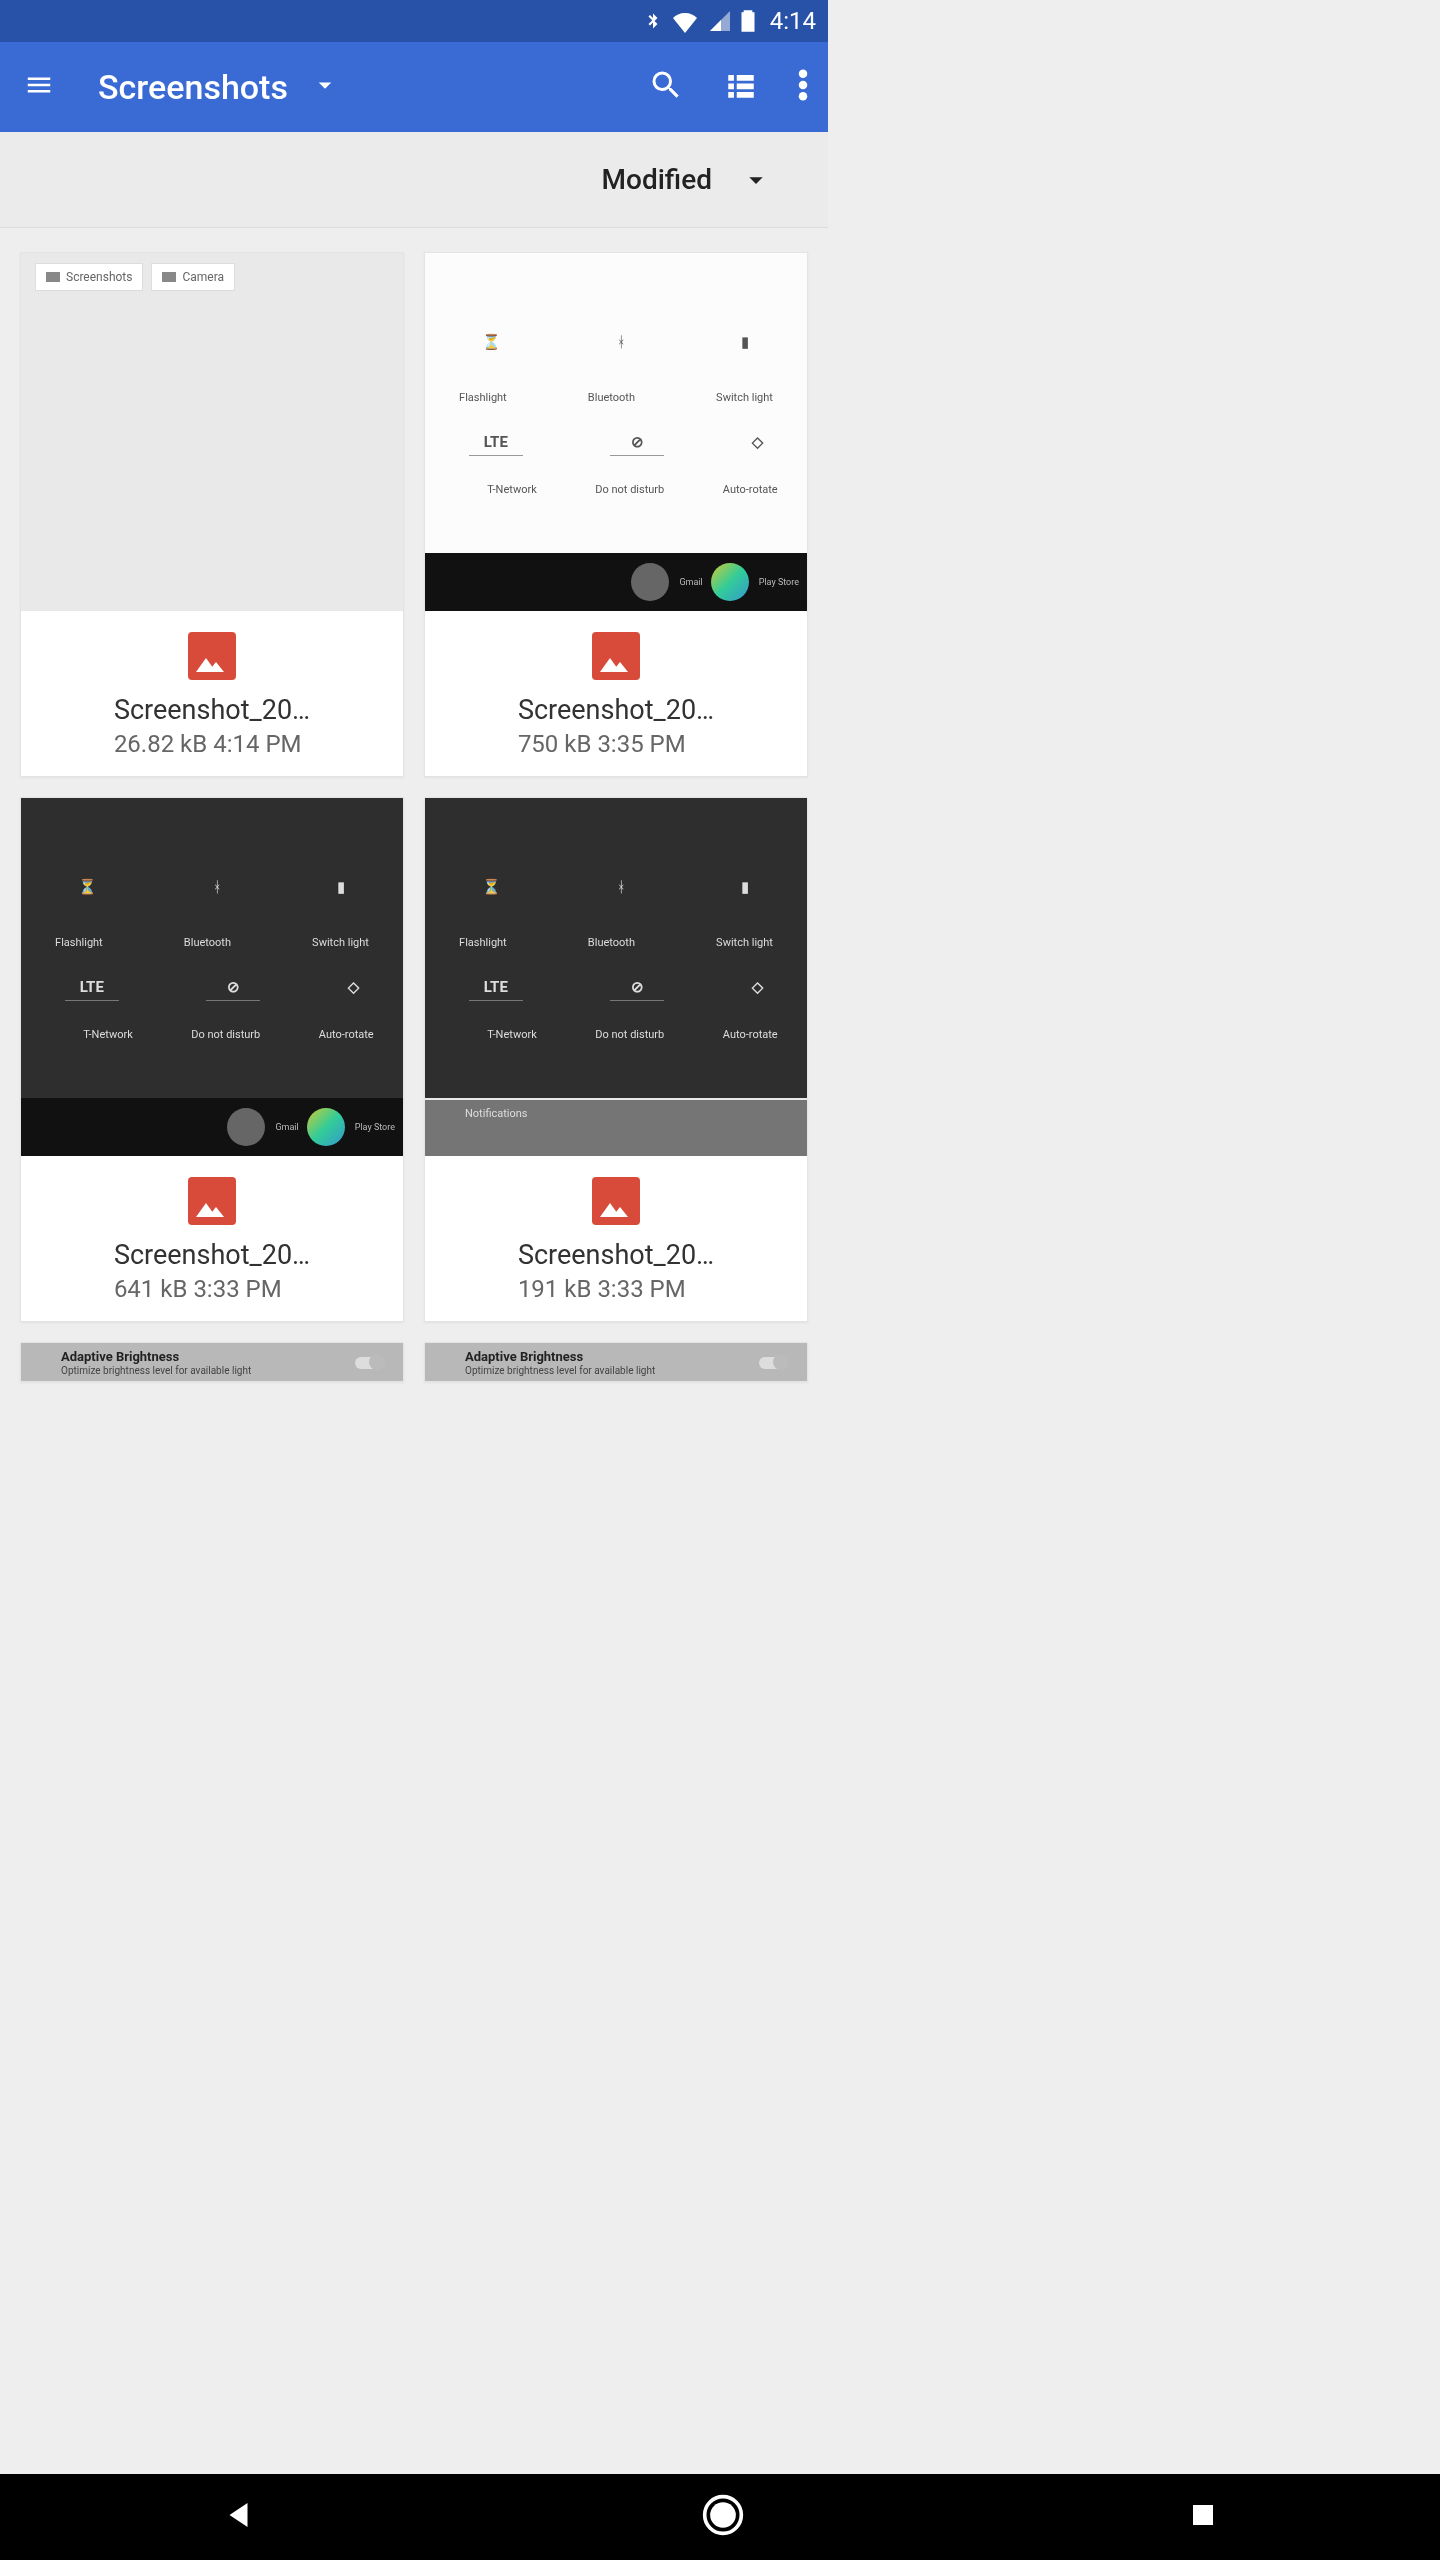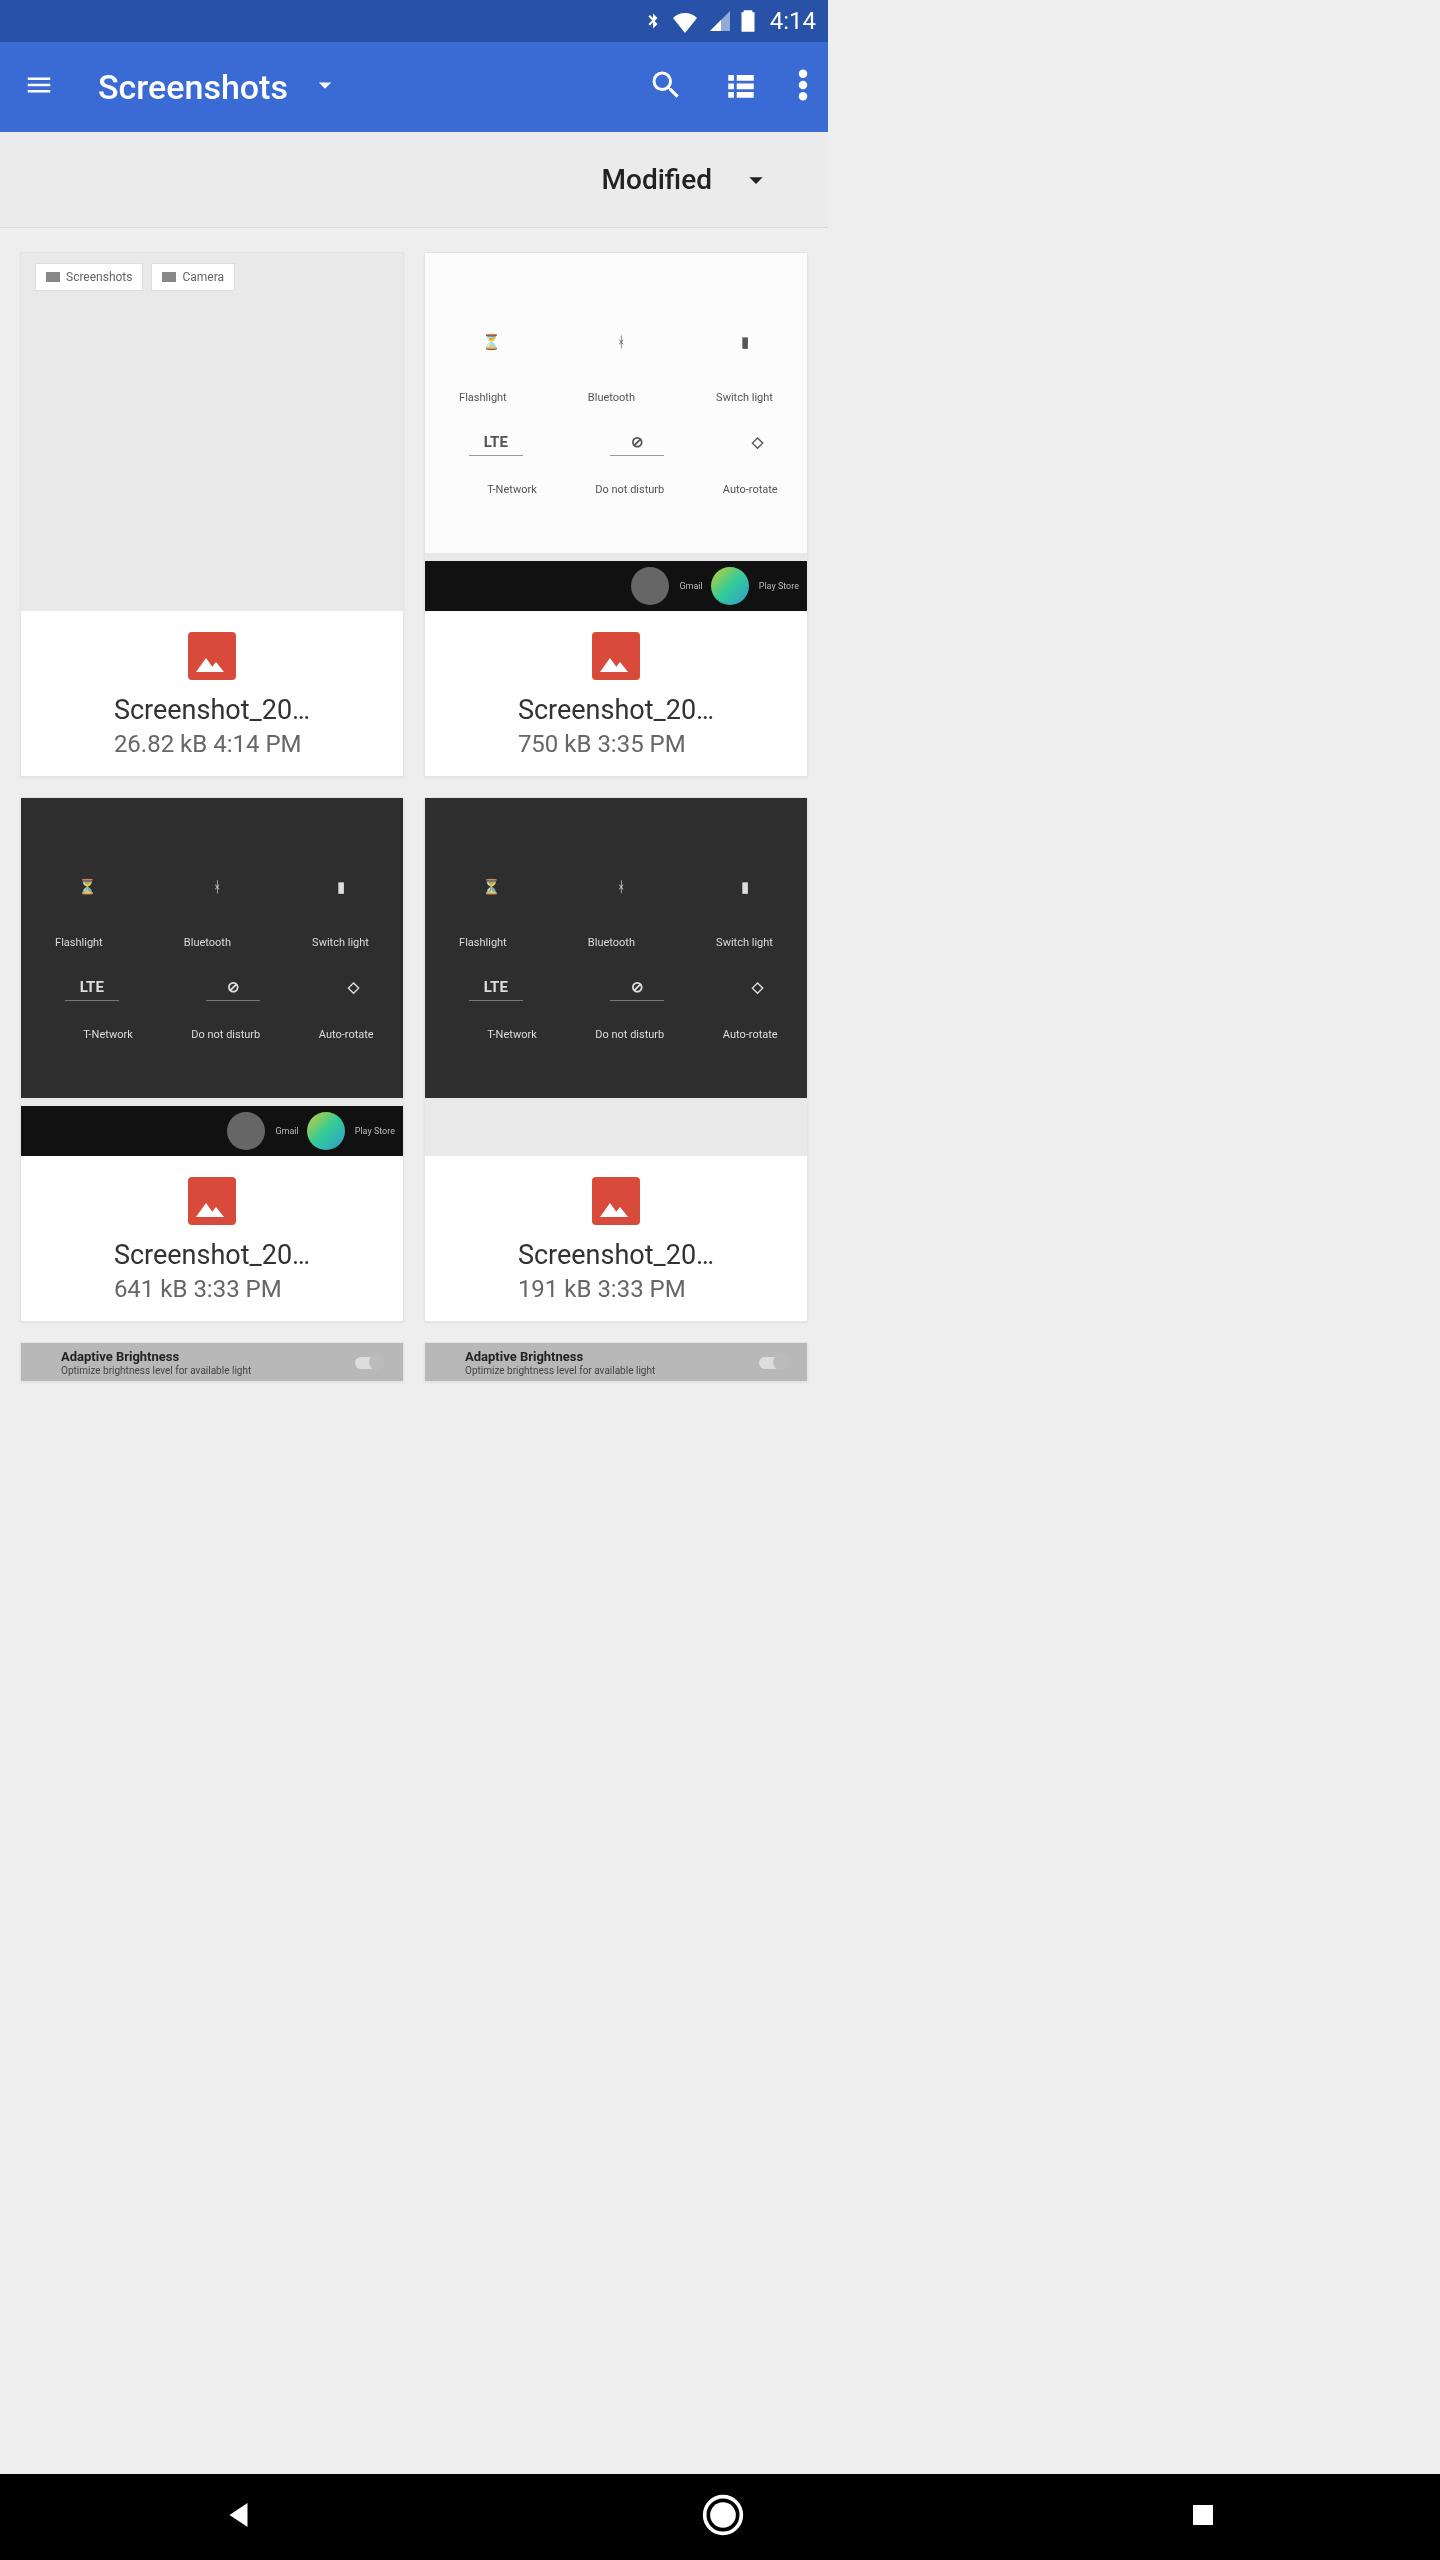--- a/index.html
+++ b/index.html
@@ -28,21 +28,21 @@
   
   .qs-light { background: #fcfcfc; height: 300px; position: relative; }
   .qs-dark { background: #2e2e2e; height: 300px; position: relative; }
   .qs-row { position: absolute; left: 0; right: 0; display: flex; justify-content: space-around; font-size: 11px; color: #555; }
   .qs-dark .qs-row { color: #ddd; }
   .qs-top { top: 18px; }
   .qs-mid { top: 80px; }
   .qs-midlab { top: 138px; gap: 13px; }
   .qs-lte { top: 180px; font-size: 15px; font-weight: bold; }
   .qs-ltelab { top: 230px; padding-left: 33px; }
-  .bottom-strip { position: absolute; left: 0; right: 0; bottom: 0; height: 50px; background: #111; display: flex; justify-content: flex-end; align-items: center; padding-right: 8px; gap: 8px;}
+  .bottom-strip { position: absolute; left: 0; right: 0; bottom: 0; height: 58px; background: #111; display: flex; justify-content: flex-end; align-items: center; padding-right: 8px; gap: 8px;}
   .circ { width: 38px; height: 38px; border-radius: 50%; background: #666; }
   .circlab { font-size: 9px; color: #bbb; margin-left: 2px;}
   .chips { position: absolute; top: 10px; left: 14px; display: flex; gap: 8px; }
   .chip { background: #fff; border: 1px solid #ddd; padding: 6px 10px; font-size: 12px; color: #666; display: flex; align-items: center; gap: 6px; }
   .chip .fld { width: 14px; height: 10px; background: #888; }
   
   .partial { height: 40px; }
   .partial .thumb { height: 40px; background: #b8b8b8; padding-left: 24px; }
   .adaptive { position: absolute; top: 6px; left: 40px; font-size: 13px; color: #222; font-weight: bold;}
   .adaptive-sub { position: absolute; top: 22px; left: 40px; font-size: 10px; color: #444;}
@@ -253,20 +253,23 @@
             <span class="underline">LTE</span>
             <span class="underline">⊘</span>
             <span>◇</span>
           </div>
         <div class="qs-row qs-ltelab">
             <span>T-Network</span>
             <span>Do not disturb</span>
             <span>Auto-rotate</span>
           </div>
       </div>
+      <div class="gray-strip">
+          <span class="graylab">Notifications</span>
+        </div>
     </div>
     <div class="card-footer">
       <div class="gallery-icon"></div>
       <div class="card-text">
         <div class="file-name">Screenshot_20…</div>
         <div class="file-meta"><span>191 kB</span> <span>3:33 PM</span></div>
       </div>
     </div>
   </div>
 

